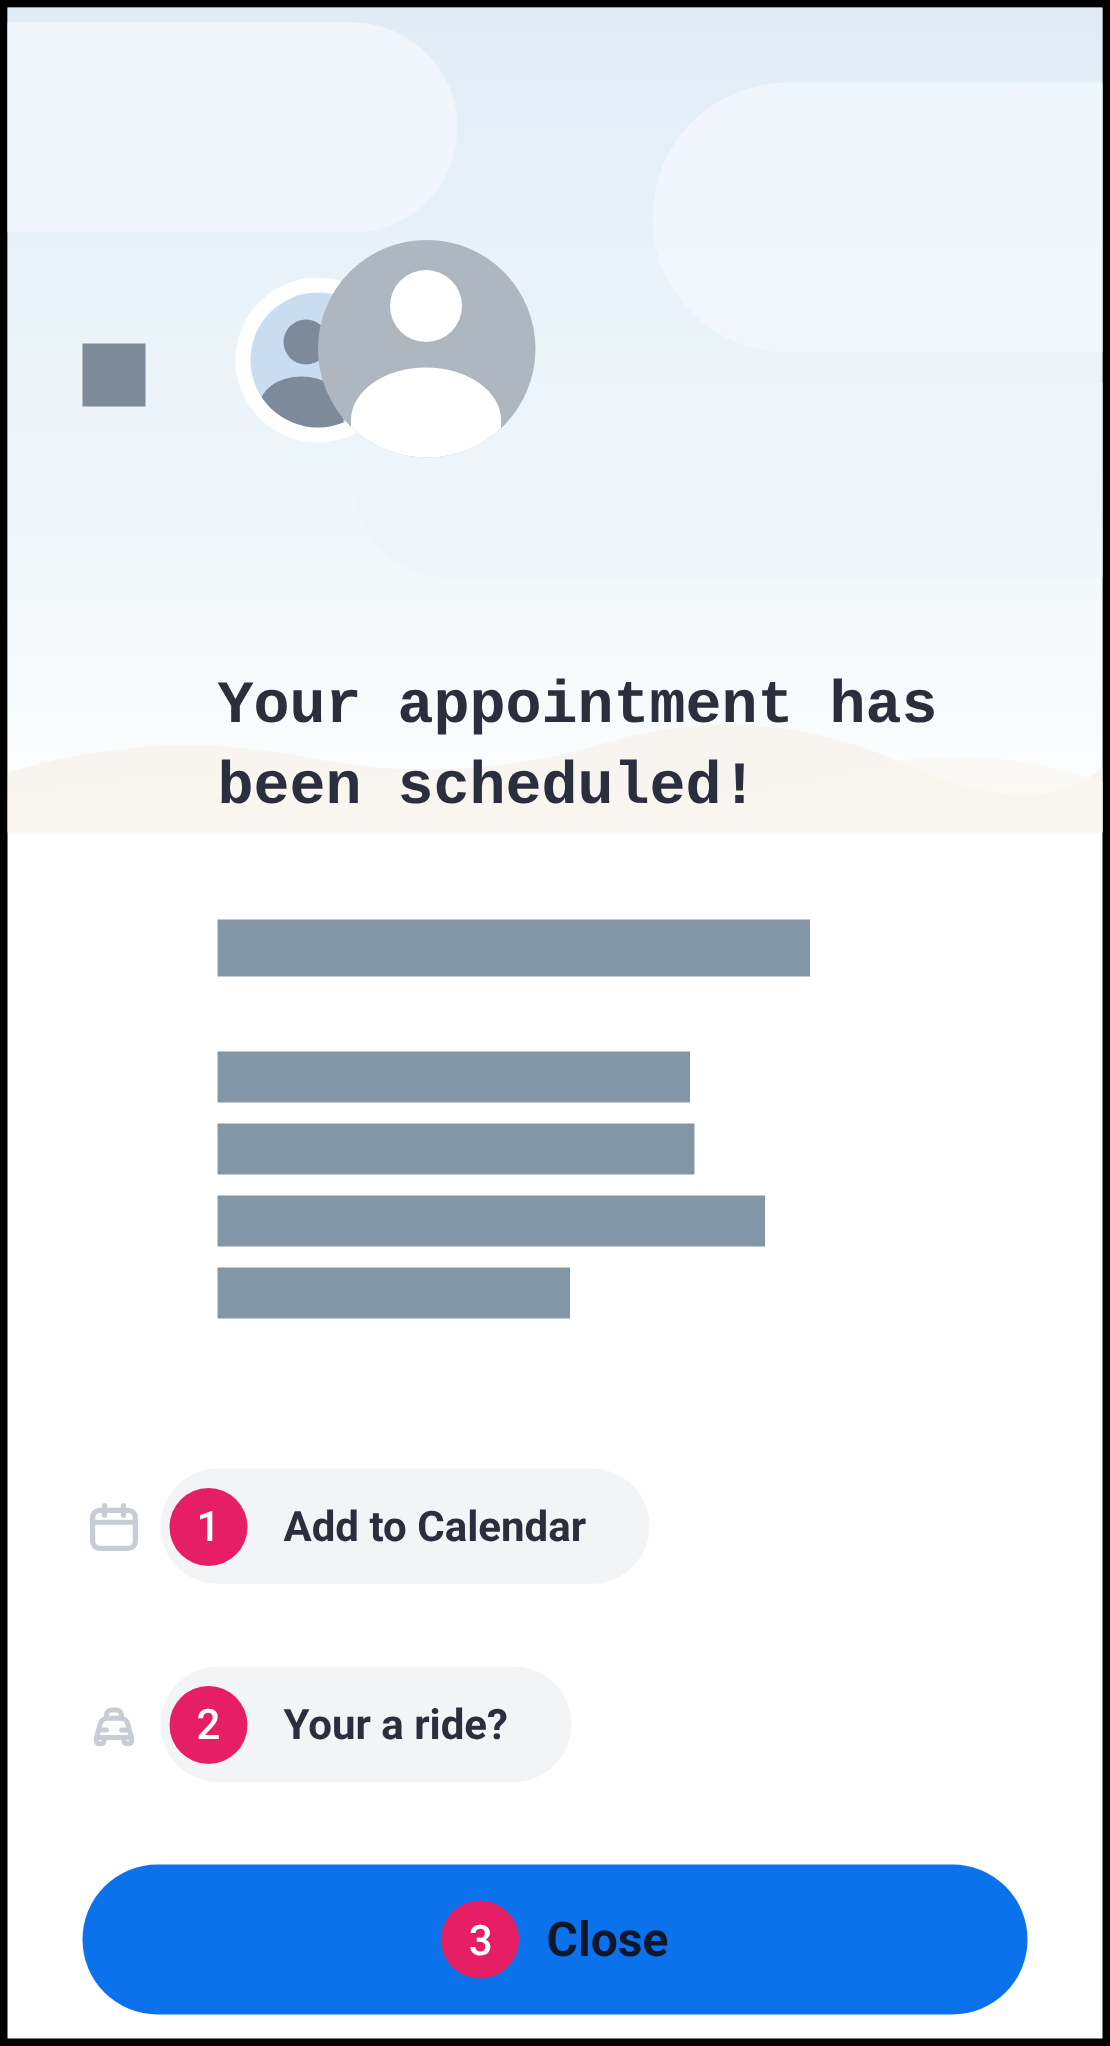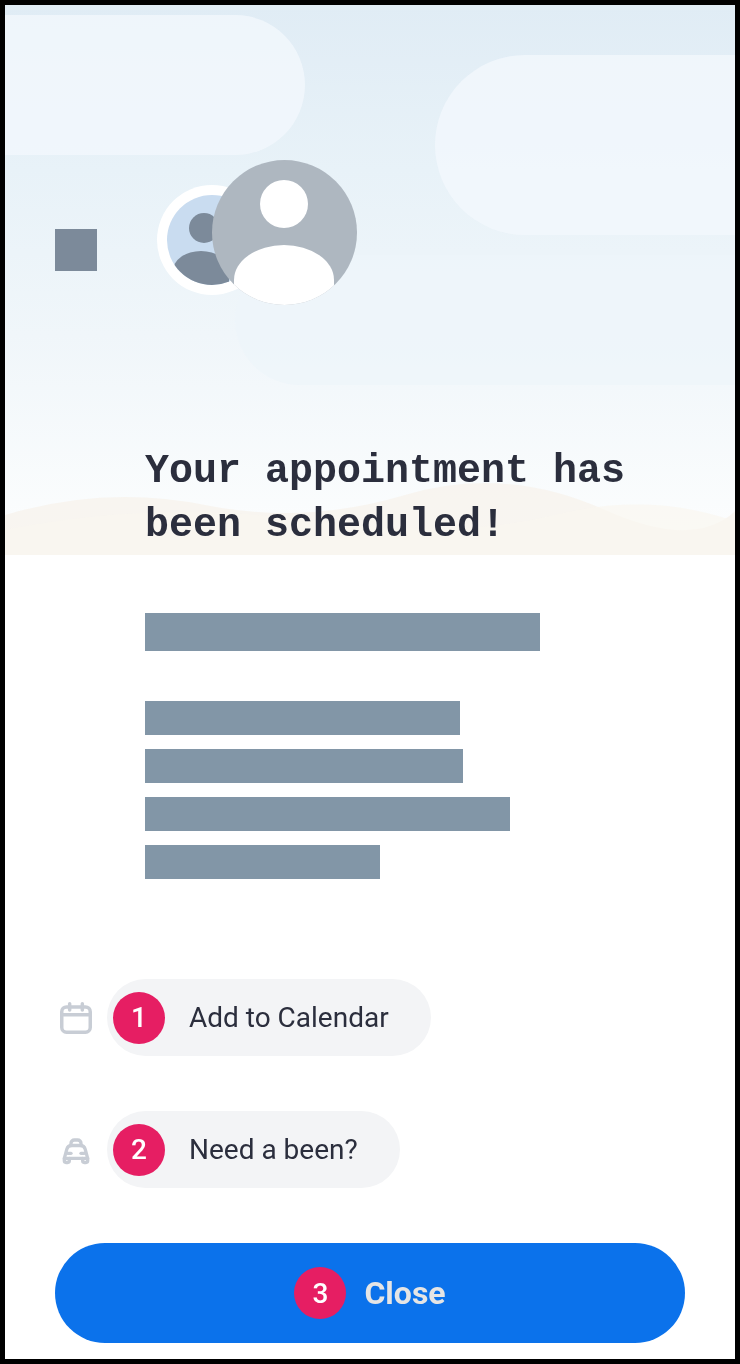--- a/index.html
+++ b/index.html
@@ -197,21 +197,21 @@
       flex-shrink: 0;
     }
     
     .action-pill {
       background: #f3f4f6;
       border-radius: 42px;
       padding: 22px 42px 22px 82px;
       display: inline-flex;
       align-items: center;
       font-size: 28px;
-      font-weight: 400;
+      font-weight: 700;
       color: #2b2e3d;
       position: relative;
       margin-left: 10px;
       cursor: pointer;
     }
     
     .badge {
       position: absolute;
       left: 58px;
       width: 52px;
@@ -247,21 +247,21 @@
       border-radius: 50%;
       display: flex;
       align-items: center;
       justify-content: center;
       color: #fff;
       font-size: 28px;
       font-weight: 500;
     }
     
     .close-label {
-      color: #e5e5e5;
+      color: #0f172a;
       font-size: 32px;
       font-weight: 700;
     }
   </style>
 </head>
 <body>
 
 <div class="bg-container">
   <div class="cloud cloud1"></div>
   <div class="cloud cloud2"></div>
@@ -324,21 +324,21 @@
           <path d="M5 17h14l-1.5-5.5a3 3 0 0 0-2.9-2.2H9.4a3 3 0 0 0-2.9 2.2L5 17z"></path>
           <path d="M5 17v1.5a1 1 0 0 0 1 1h1a1 1 0 0 0 1-1V17"></path>
           <path d="M16 17v1.5a1 1 0 0 0 1 1h1a1 1 0 0 0 1-1V17"></path>
           <line x1="7" y1="14" x2="9" y2="14"></line>
           <line x1="15" y1="14" x2="17" y2="14"></line>
           <path d="M9 9.3V8a2 2 0 0 1 2-2h2a2 2 0 0 1 2 2v1.3"></path>
         </svg>
       </div>
       <div class="badge">2</div>
       <div class="action-pill">
-        <span>Need a been?</span>
+        <span>Your a ride?</span>
       </div>
     </div>
 
     <div class="close-button">
       <div class="close-badge">3</div>
       <span class="close-label">Close</span>
     </div>
   </div>
 </div>
 

